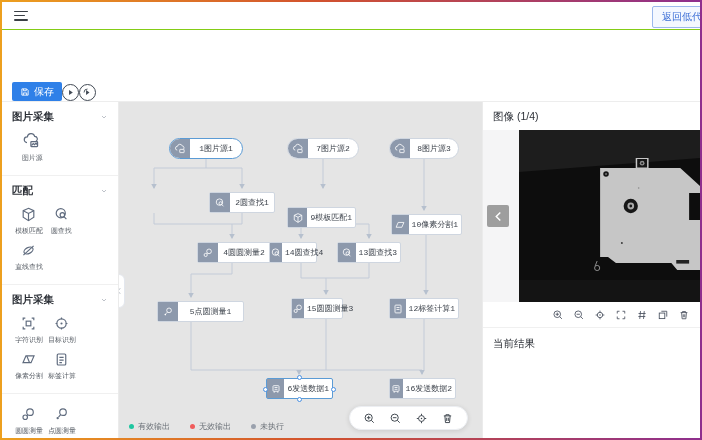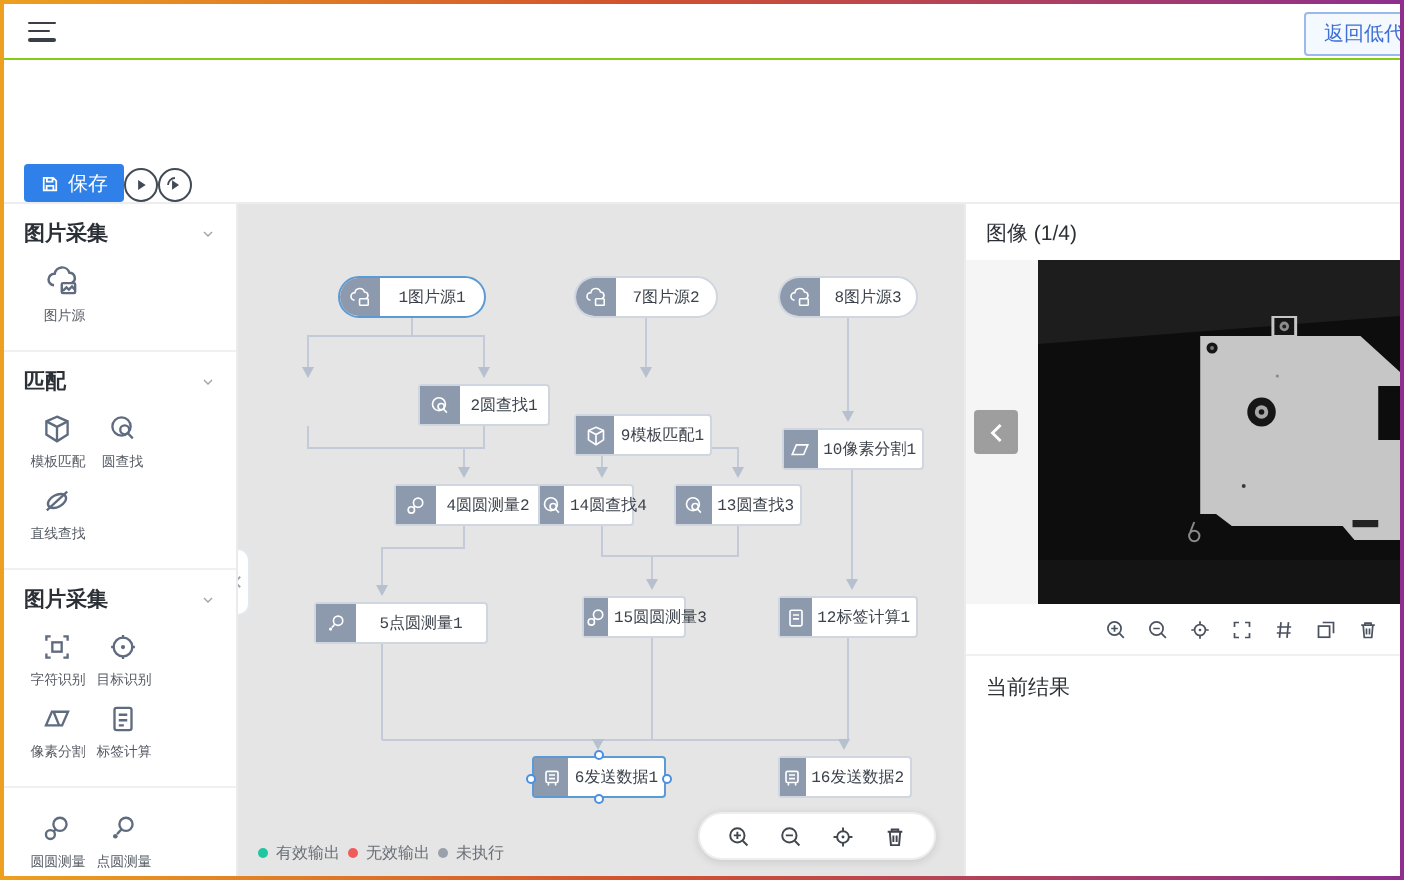--- a/index.html
+++ b/index.html
@@ -43,21 +43,21 @@
   .edges { position:absolute; left:0; top:0; }
   .node { position:absolute; height:21px; display:flex; align-items:stretch; background:#fff;
           border:1px solid #cfd6e0; border-radius:2px; cursor:pointer; }
   .node .nicon { width:20px; background:#8d99ac; display:flex; align-items:center; justify-content:center; }
   .node .nicon svg { stroke:#fff; fill:none; stroke-width:1.1; }
   .node .nlabel { flex:1; display:flex; align-items:center; justify-content:center; font-size:8px; color:#3c424b; white-space:nowrap; padding:0 3px;}
   .node.pill { border-radius:11px; }
   .node.pill .nicon { border-radius:10px 0 0 10px; }
   .node.sel { border-color:#5b9bd5; }
   .handle { position:absolute; width:5px; height:5px; border:1px solid #4a90e2; background:#fff; border-radius:50%; }
-  .legend { position:absolute; left:10px; bottom:6px; display:flex; gap:4px; align-items:center;text-align:right;}
+  .legend { position:absolute; left:10px; bottom:6px; display:flex; gap:20px; align-items:center;text-align:right;}
   .lg-item { display:flex; align-items:center; gap:4px; }
   .lg-dot { width:5px; height:5px; border-radius:50%; }
   .lg-txt { font-size:8px; color:#6a7077; }
   .cv-toolbar { position:absolute; right:14px; bottom:8px; height:24px; background:#fff; border:1px solid #eceef2;
                 border-radius:13px; box-shadow:0 1px 5px rgba(0,0,0,.12); display:flex; align-items:center; gap:13px; padding:0 13px;}
   .cv-toolbar svg { stroke:#40474f; fill:none; stroke-width:1.2; cursor:pointer;}
   .collapse-tab { position:absolute; left:-6px; top:172px; width:12px; height:34px; background:#fff;
                   border:1px solid #e3e7ee; border-radius:6px; display:flex; align-items:center; justify-content:center; cursor:pointer;}
   .collapse-tab svg { stroke:#9aa3b0; fill:none; stroke-width:1.2;}
 

